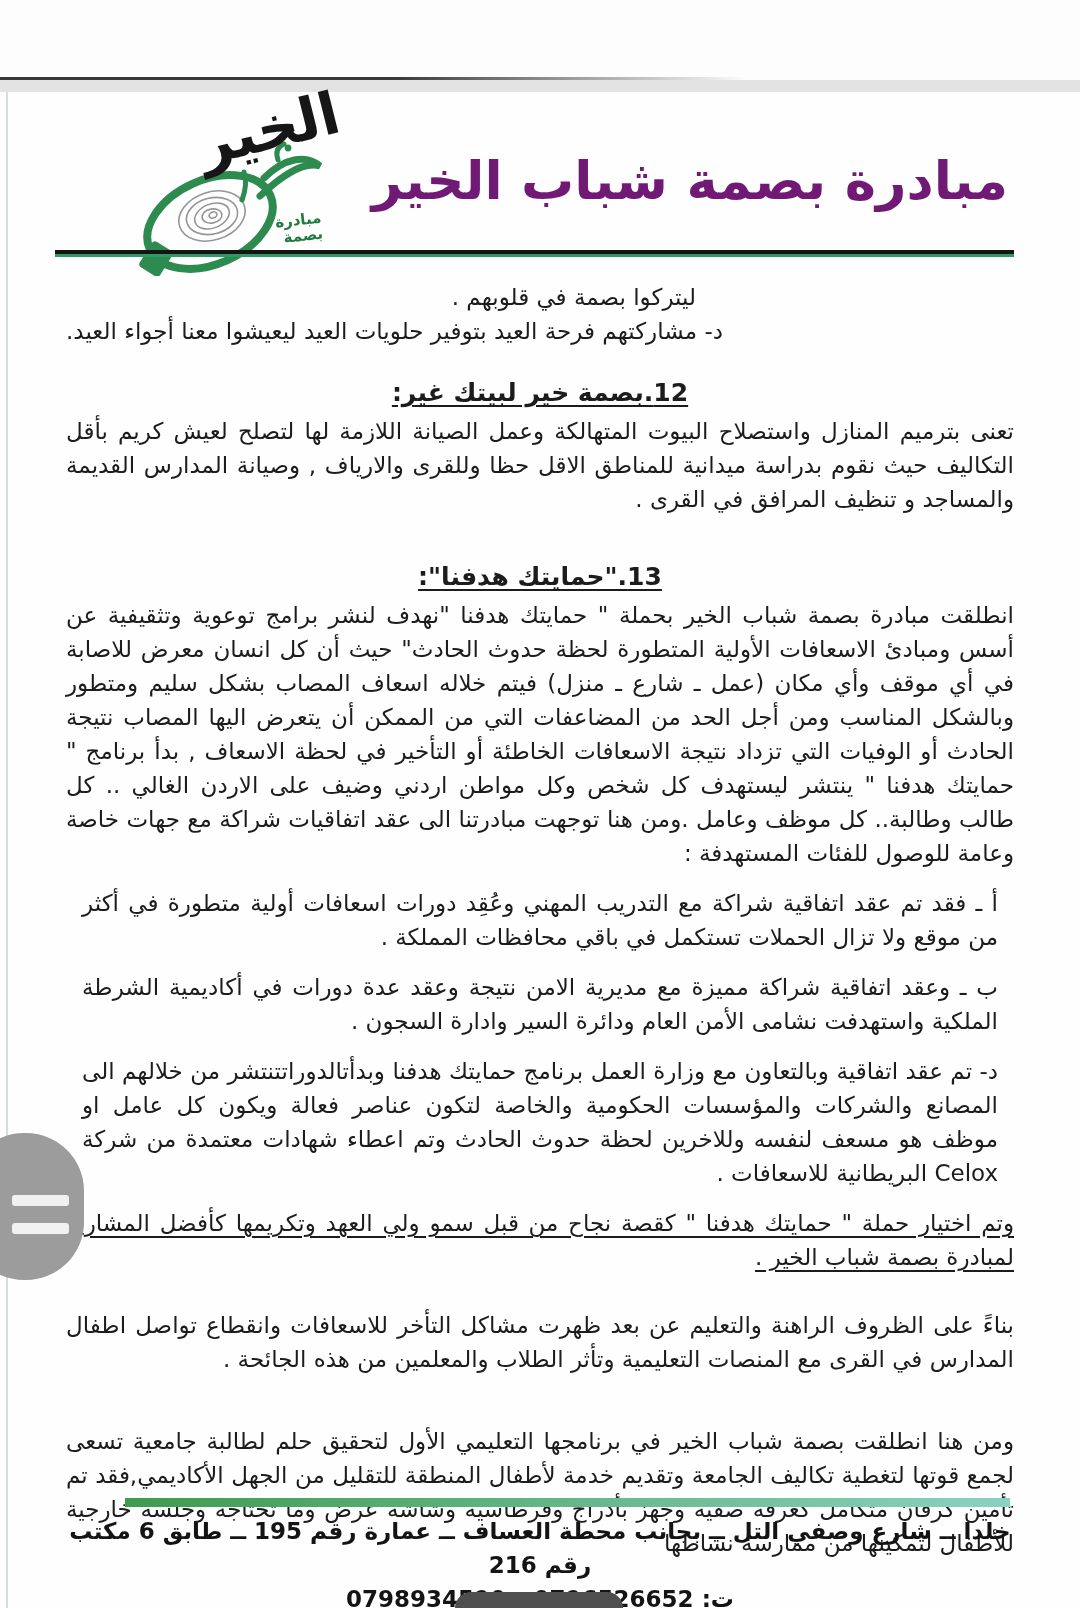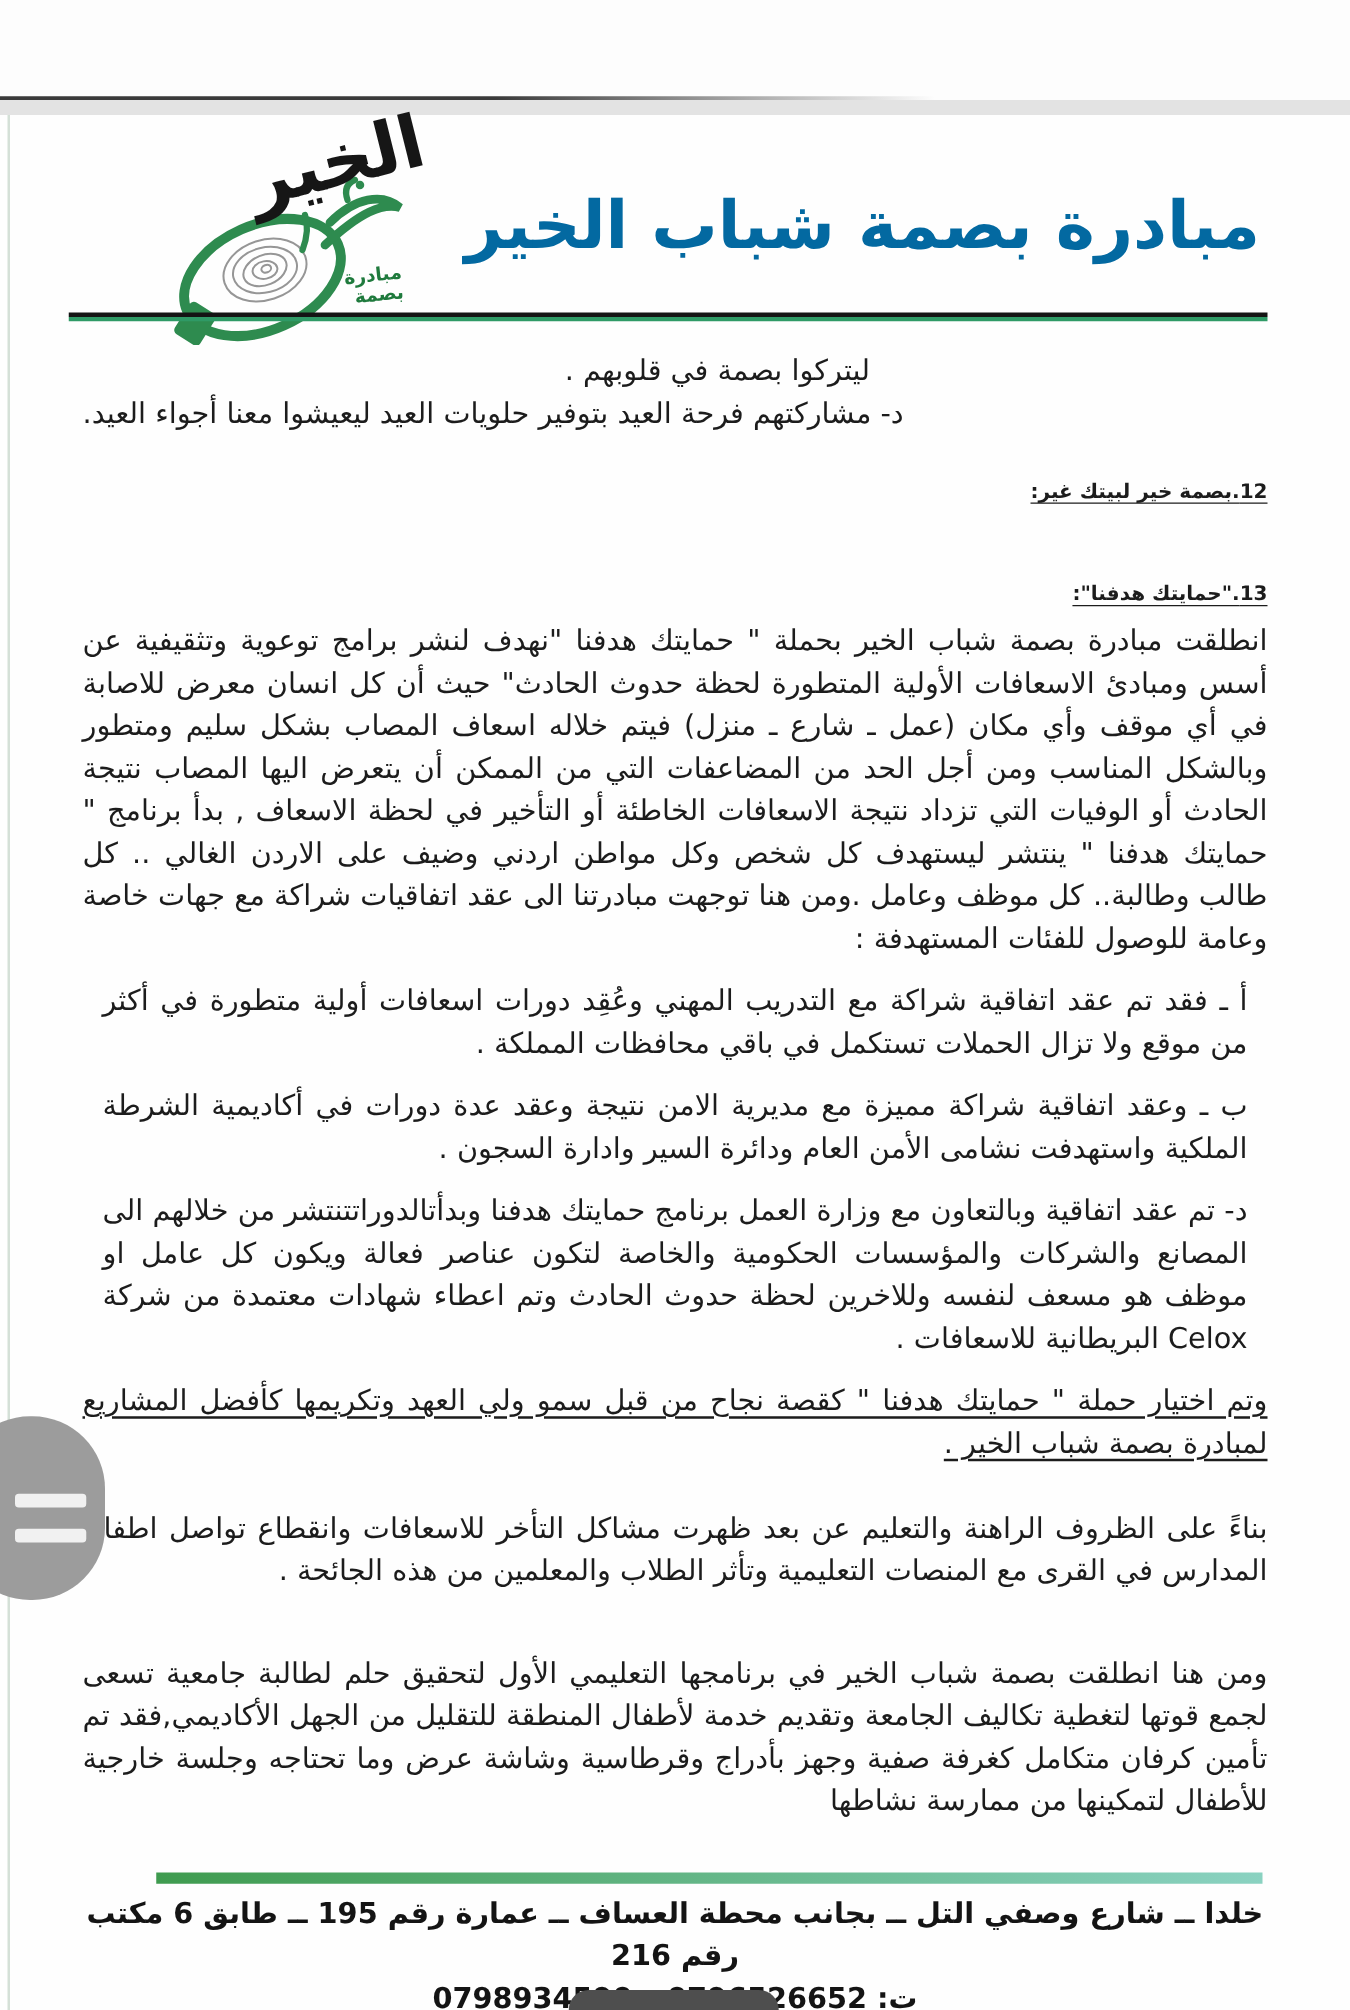--- a/index.html
+++ b/index.html
@@ -20,36 +20,36 @@
   .page{position:absolute;top:92px;left:0;right:0;bottom:0;background:#fefefe;direction:rtl;color:#1c1c1c;}
   .page-edge-line{position:absolute;left:6px;top:0;bottom:0;width:2px;background:#c9d8cd;opacity:.8;}
 
   
   .logo{position:absolute;left:92px;top:12px;width:256px;height:172px;}
   .logo svg{position:absolute;inset:0;}
   .logo-alkhair{position:absolute;right:8px;top:-4px;font-size:58px;font-weight:bold;color:#161616;
     transform:rotate(-14deg);letter-spacing:-2px;line-height:1;}
   .logo-small{position:absolute;right:26px;top:108px;color:#1f7a3d;font-size:15px;font-weight:bold;
     line-height:16px;text-align:right;transform:rotate(-6deg);}
-  .doc-title{position:absolute;right:72px;top:58px;font-size:53px;font-weight:bold;color:#0369a1;
+  .doc-title{position:absolute;right:72px;top:58px;font-size:53px;font-weight:bold;color:#701a75;
     letter-spacing:0;white-space:nowrap;}
   .header-rule{position:absolute;left:55px;right:66px;top:158px;height:7px;
     background:linear-gradient(#141414 0 55%,#2f9a66 55% 100%);}
 
   
   .content{position:absolute;right:66px;left:66px;top:188px;font-size:23px;line-height:34px;
     text-align:justify;}
   .intro-block{margin-left:0;margin-right:0;text-align:right;margin-bottom:28px;}
   
   .il1{display:block;text-align:right;padding-left:0;margin-left:0;margin-right:282px;white-space:nowrap;}
   .il1 span{display:inline-block;margin-right:36px;}
   .il2{display:block;text-align:left;margin-right:245px;white-space:nowrap;}
 
-  .sec-heading{font-weight:bold;font-size:16px;text-decoration:underline;text-underline-offset:4px;
-    margin:0 0 4px 0;text-align:right;}
+  .sec-heading{font-weight:bold;font-size:25px;text-decoration:underline;text-underline-offset:4px;
+    margin:0 0 4px 0;text-align:center;}
   .para{margin:0 0 0 0;}
   .item{margin:16px;}
   .highlight{text-decoration:underline;text-underline-offset:5px;}
   .gap-sm{height:34px;}
   .gap-md{height:44px;}
   .gap-lg{height:48px;}
 
   
   .footer-rule{position:absolute;left:125px;right:70px;top:1406px;height:9px;
     background:linear-gradient(to right,#3f9b4f,#8ad2c1);}
@@ -113,20 +113,21 @@
     <div class="header-rule"></div>
 
     <div class="content">
 
       <div class="intro-block">
         <span class="il1"><span>ليتركوا بصمة في قلوبهم .</span></span>
         <span class="il2">د- مشاركتهم فرحة العيد بتوفير حلويات العيد ليعيشوا معنا أجواء العيد.</span>
       </div>
 
       <div class="sec-heading">12.بصمة خير لبيتك غير:</div>
+      <div class="para">تعنى بترميم المنازل واستصلاح البيوت المتهالكة وعمل الصيانة اللازمة لها لتصلح لعيش كريم بأقل التكاليف حيث نقوم بدراسة ميدانية للمناطق الاقل حظا وللقرى والارياف , وصيانة المدارس القديمة والمساجد و تنظيف المرافق في القرى .</div>
 
       <div class="gap-md"></div>
 
       <div class="sec-heading">13."حمايتك هدفنا":</div>
       <div class="para">انطلقت مبادرة بصمة شباب الخير بحملة " حمايتك هدفنا "نهدف لنشر برامج توعوية وتثقيفية عن أسس ومبادئ الاسعافات الأولية المتطورة لحظة حدوث الحادث" حيث أن كل انسان معرض للاصابة في أي موقف وأي مكان (عمل ـ شارع ـ منزل) فيتم خلاله اسعاف المصاب بشكل سليم ومتطور وبالشكل المناسب ومن أجل الحد من المضاعفات التي من الممكن أن يتعرض اليها المصاب نتيجة الحادث أو الوفيات التي تزداد نتيجة الاسعافات الخاطئة أو التأخير في لحظة الاسعاف , بدأ برنامج " حمايتك هدفنا " ينتشر ليستهدف كل شخص وكل مواطن اردني وضيف على الاردن الغالي .. كل طالب وطالبة.. كل موظف وعامل .ومن هنا توجهت مبادرتنا الى عقد اتفاقيات شراكة مع جهات خاصة وعامة للوصول للفئات المستهدفة :</div>
       <div class="item">أ ـ  فقد تم عقد اتفاقية شراكة مع التدريب المهني وعُقِد دورات اسعافات أولية متطورة في أكثر من موقع ولا تزال الحملات تستكمل في باقي محافظات المملكة .</div>
       <div class="item">ب ـ وعقد اتفاقية شراكة مميزة مع مديرية الامن نتيجة وعقد عدة دورات في أكاديمية الشرطة الملكية واستهدفت نشامى الأمن العام ودائرة السير وادارة السجون .</div>
       <div class="item">د- تم عقد اتفاقية وبالتعاون مع وزارة العمل برنامج حمايتك هدفنا وبدأتالدوراتتنتشر من خلالهم الى المصانع والشركات والمؤسسات الحكومية والخاصة لتكون عناصر فعالة ويكون كل عامل او موظف هو مسعف لنفسه وللاخرين لحظة حدوث الحادث وتم اعطاء شهادات معتمدة من شركة Celox البريطانية للاسعافات .</div>
       <div class="para highlight">وتم اختيار حملة " حمايتك هدفنا " كقصة نجاح من قبل سمو ولي العهد وتكريمها كأفضل المشاريع لمبادرة بصمة شباب الخير .</div>
 

